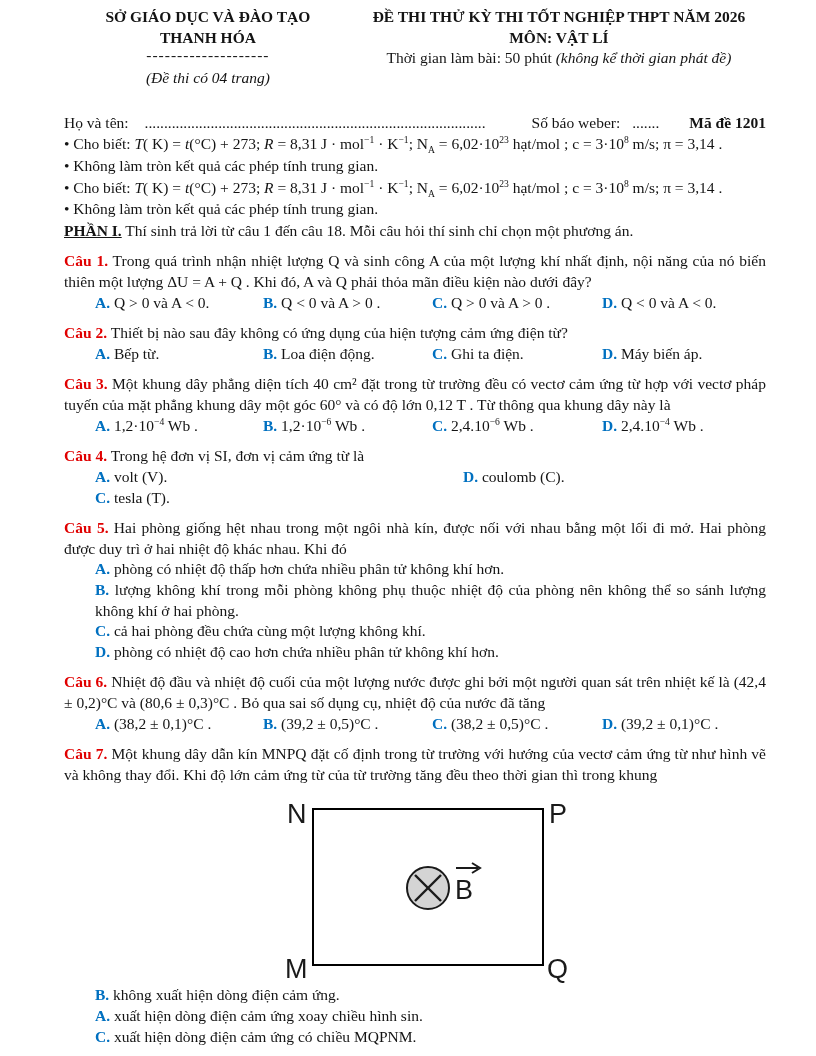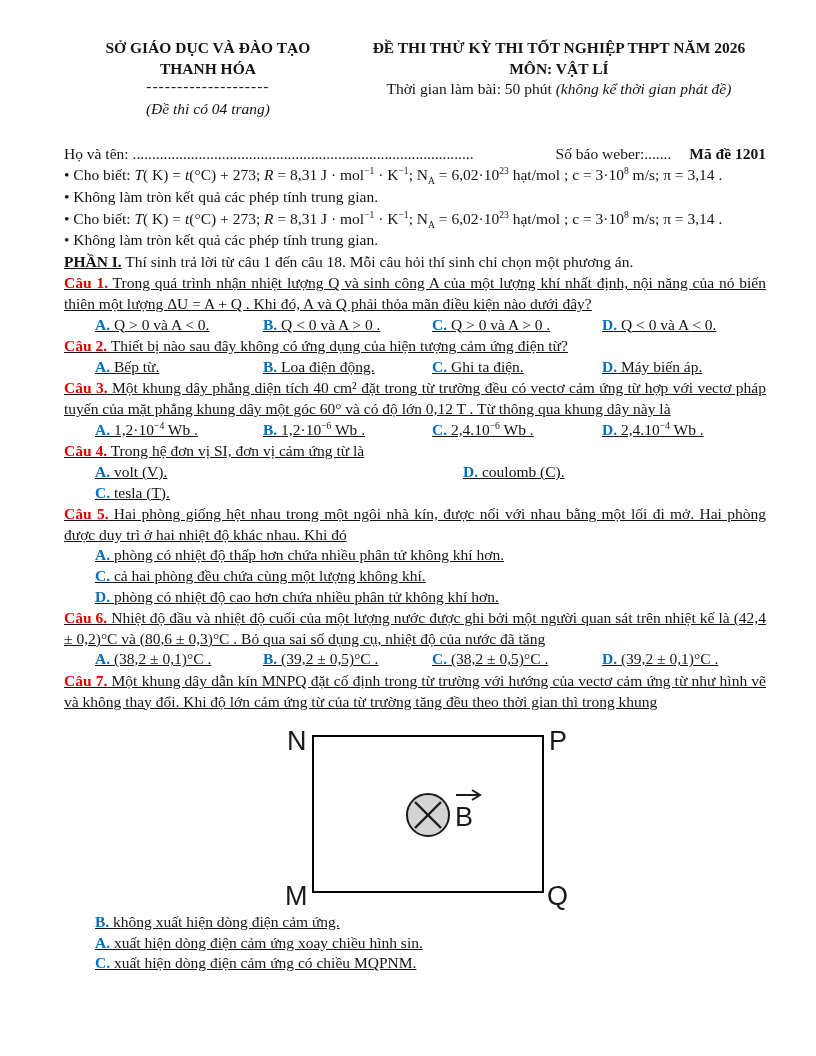--- a/index.html
+++ b/index.html
@@ -1,44 +1,44 @@
 <!DOCTYPE html>
 <html><head>
 <meta charset="utf-8">
 <style>
   html,body{margin:0;padding:0;background:#ffffff;}
   body{
     width:816px;height:1056px;overflow:hidden;
     font-family:"Liberation Serif","DejaVu Serif",serif;
     font-size:15.5px;line-height:1.33;color:#141414;
   }
-  .page{padding:38px 50px 0 64px;}
+  .page{padding:7px 50px 0 64px;}
   b,.bold{font-weight:bold;text-decoration:underline;}
   .it{font-style:italic;}
   sup.m{font-size:0.62em;vertical-align:super;line-height:0;}
   sub.m{font-size:0.62em;vertical-align:sub;line-height:0;}
 
   
   .header{display:flex;}
   .h-left{width:41%;text-align:center;}
   .h-right{width:59%;text-align:center;}
   .h-line{font-weight:bold;}
   .divider{letter-spacing:1px;line-height:0.9;}
   .pages{font-style:italic;margin-top:6px;}
 
   
-  .info-line{display:flex;align-items:center;margin-top:24px;white-space:nowrap;}
+  .info-line{display:flex;align-items:center;margin-top:24px;white-space:nowrap;gap:12px;}
   .dots{flex:1;overflow:hidden;margin:0 4px;}
   .made{font-weight:bold;margin-left:18px;}
 
   .given{margin-top:1px;text-align:justify;}
   .part-head{margin-top:1px;}
 
   
-  .q{margin-top:1px;text-decoration:underline;}
+  .q{margin-top:10px;}
   .qtext{text-align:justify;}
   .ql{color:#e00000;font-weight:bold;}
   .ol{color:#0070c0;font-weight:bold;}
   .opts4{display:grid;grid-template-columns:168px 169px 170px 1fr;padding-left:31px;}
   .opts2{display:grid;grid-template-columns:368px 1fr;padding-left:31px;}
   .opt-block{padding-left:31px;}
   .opt{white-space:nowrap;overflow:visible;}
 
   
   .figure-wrap{margin:4px 0 0 219px;line-height:0;}
@@ -117,20 +117,21 @@
     <div class="opts2">
       <span class="opt"><span class="ol">A.</span><span> volt (V).</span></span>
       <span class="opt"><span class="ol">D.</span><span> coulomb (C).</span></span>
       <span class="opt"><span class="ol">C.</span><span> tesla (T).</span></span>
     </div>
   </div>
 
   <div class="q">
     <div class="qtext"><span class="ql">Câu 5.</span><span> Hai phòng giống hệt nhau trong một ngôi nhà kín, được nối với nhau bằng một lối đi mở. Hai phòng được duy trì ở hai nhiệt độ khác nhau. Khi đó</span></div>
     <div class="opt-block qtext"><span class="ol">A.</span><span> phòng có nhiệt độ thấp hơn chứa nhiều phân tử không khí hơn.</span></div>
+    <div class="opt-block qtext"><span class="ol">B.</span><span> lượng không khí trong mỗi phòng không phụ thuộc nhiệt độ của phòng nên không thể so sánh lượng không khí ở hai phòng.</span></div>
     <div class="opt-block qtext"><span class="ol">C.</span><span> cả hai phòng đều chứa cùng một lượng không khí.</span></div>
     <div class="opt-block qtext"><span class="ol">D.</span><span> phòng có nhiệt độ cao hơn chứa nhiều phân tử không khí hơn.</span></div>
   </div>
 
   <div class="q">
     <div class="qtext"><span class="ql">Câu 6.</span><span> Nhiệt độ đầu và nhiệt độ cuối của một lượng nước được ghi bởi một người quan sát trên nhiệt kế là (42,4 ± 0,2)°C và (80,6 ± 0,3)°C . Bỏ qua sai số dụng cụ, nhiệt độ của nước đã tăng</span></div>
     <div class="opts4">
       <span class="opt"><span class="ol">A.</span><span> (38,2 ± 0,1)°C .</span></span>
       <span class="opt"><span class="ol">B.</span><span> (39,2 ± 0,5)°C .</span></span>
       <span class="opt"><span class="ol">C.</span><span> (38,2 ± 0,5)°C .</span></span>

